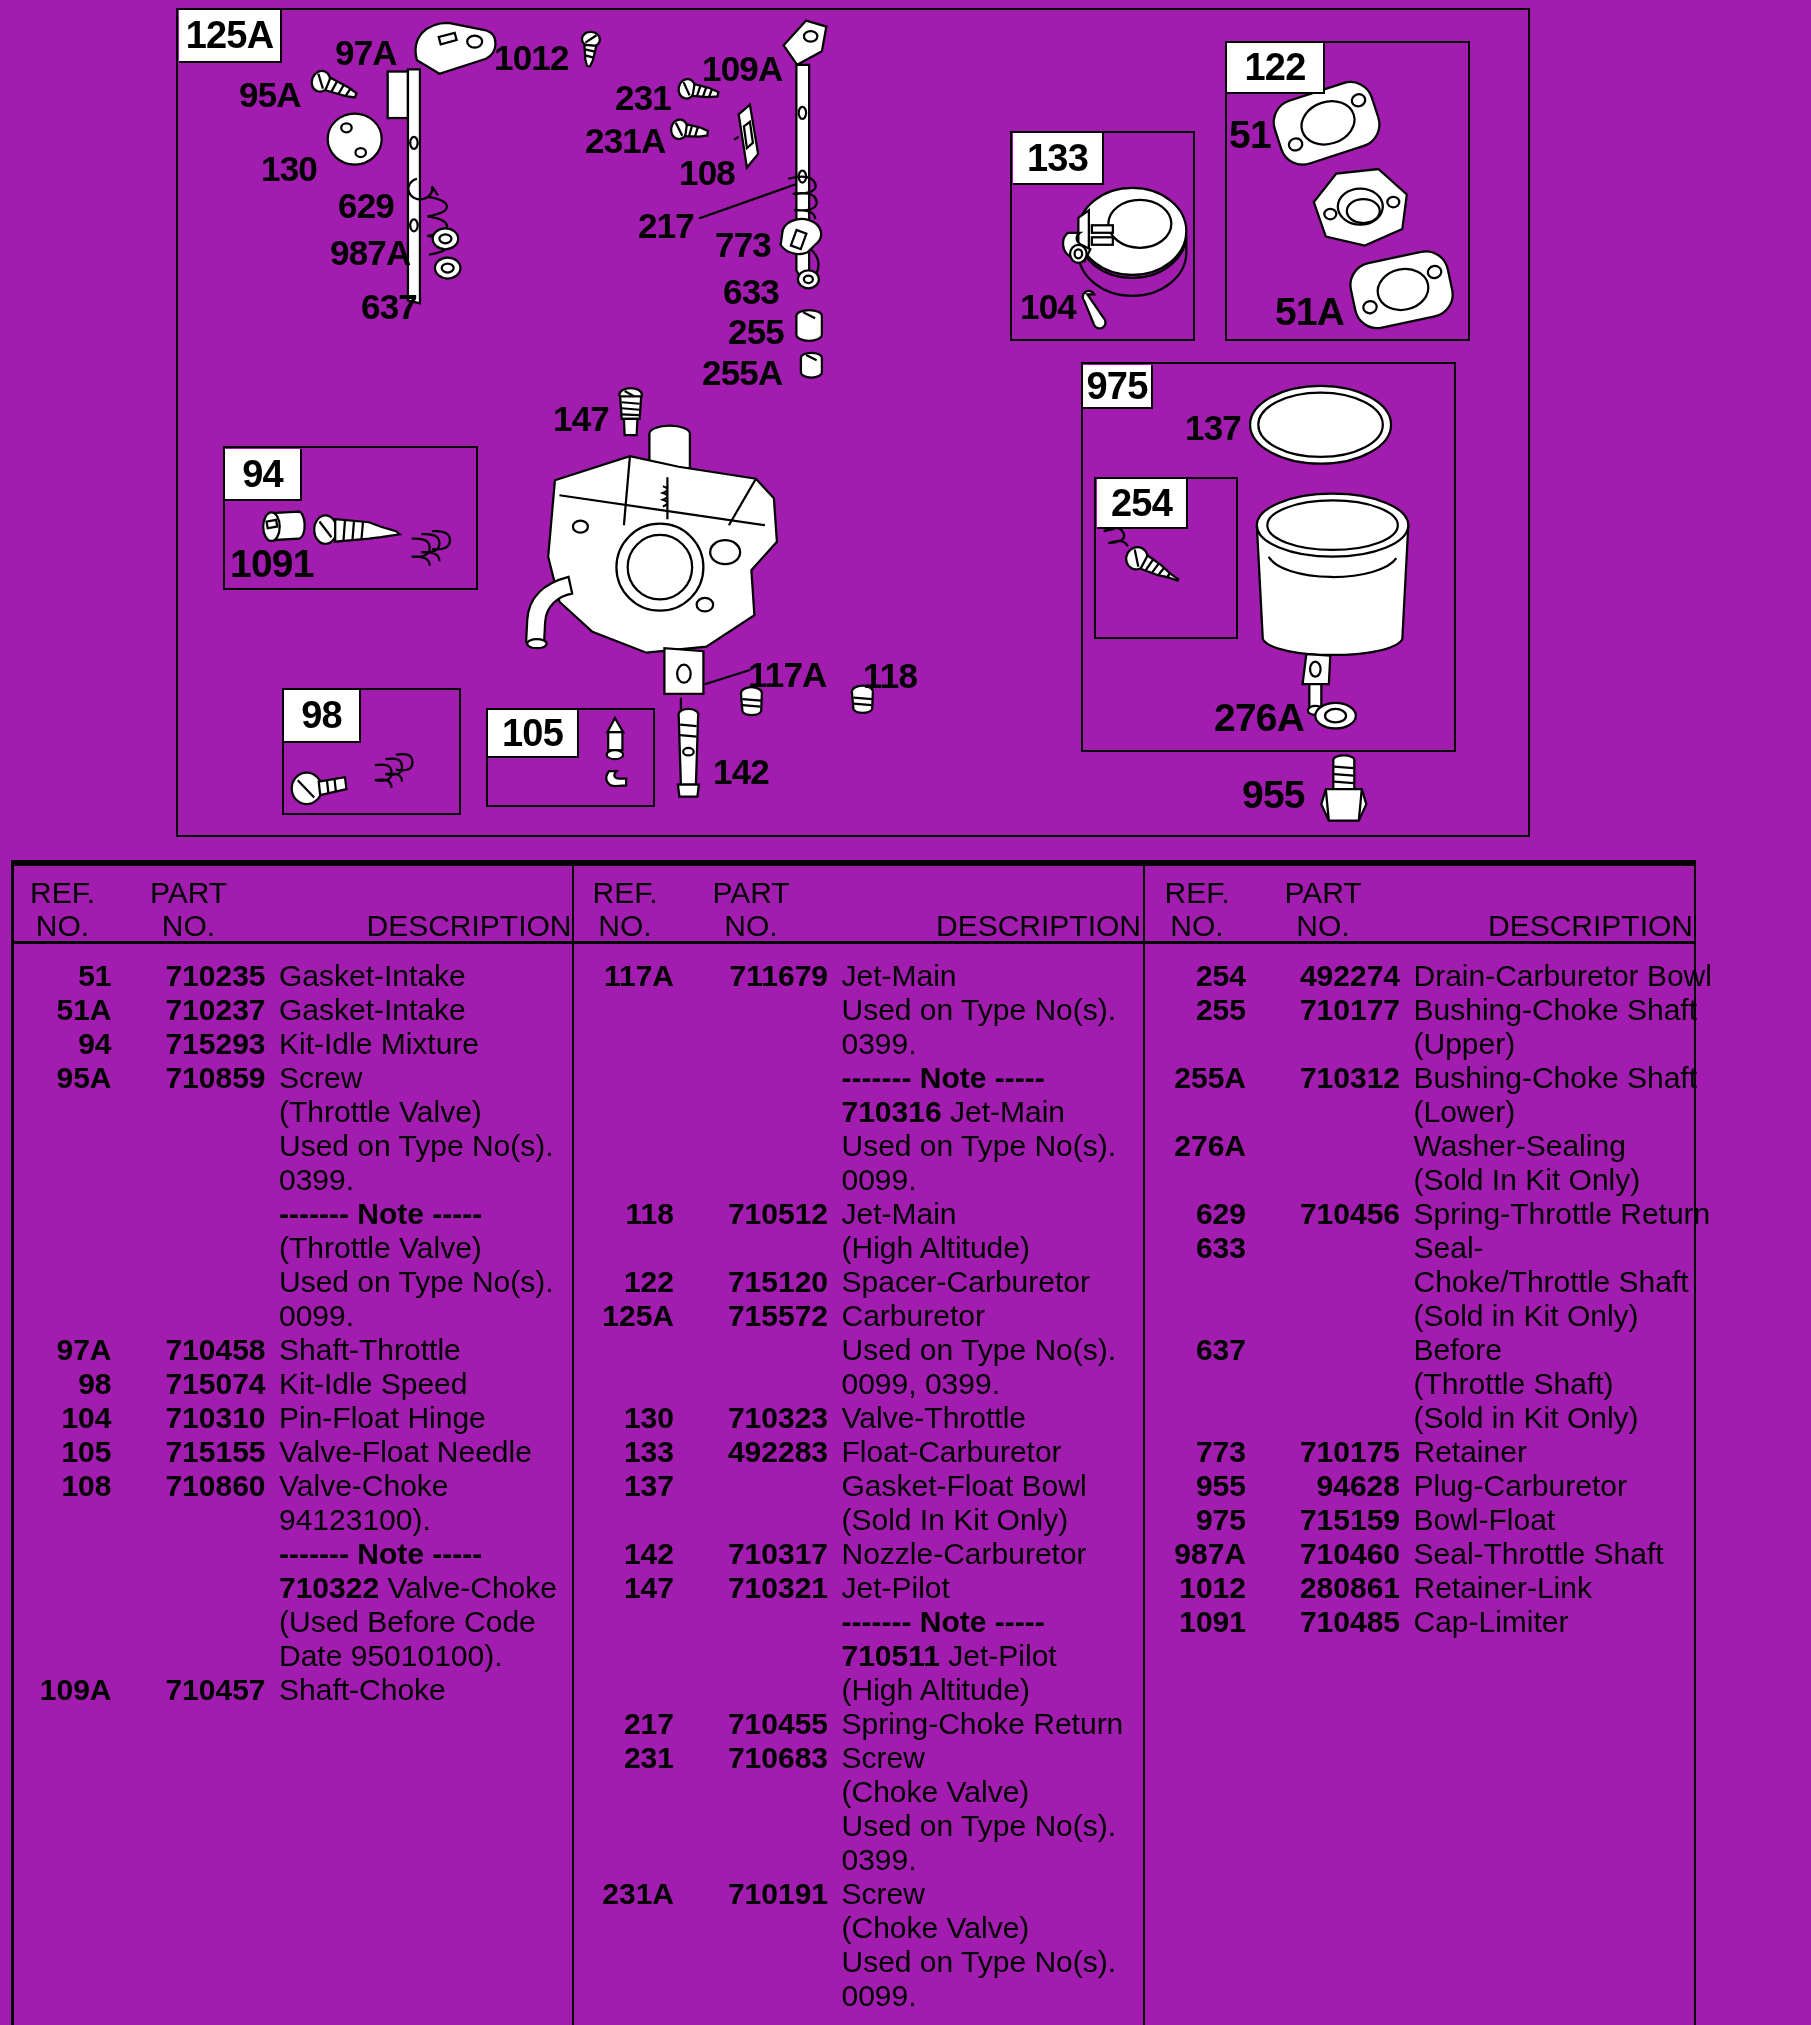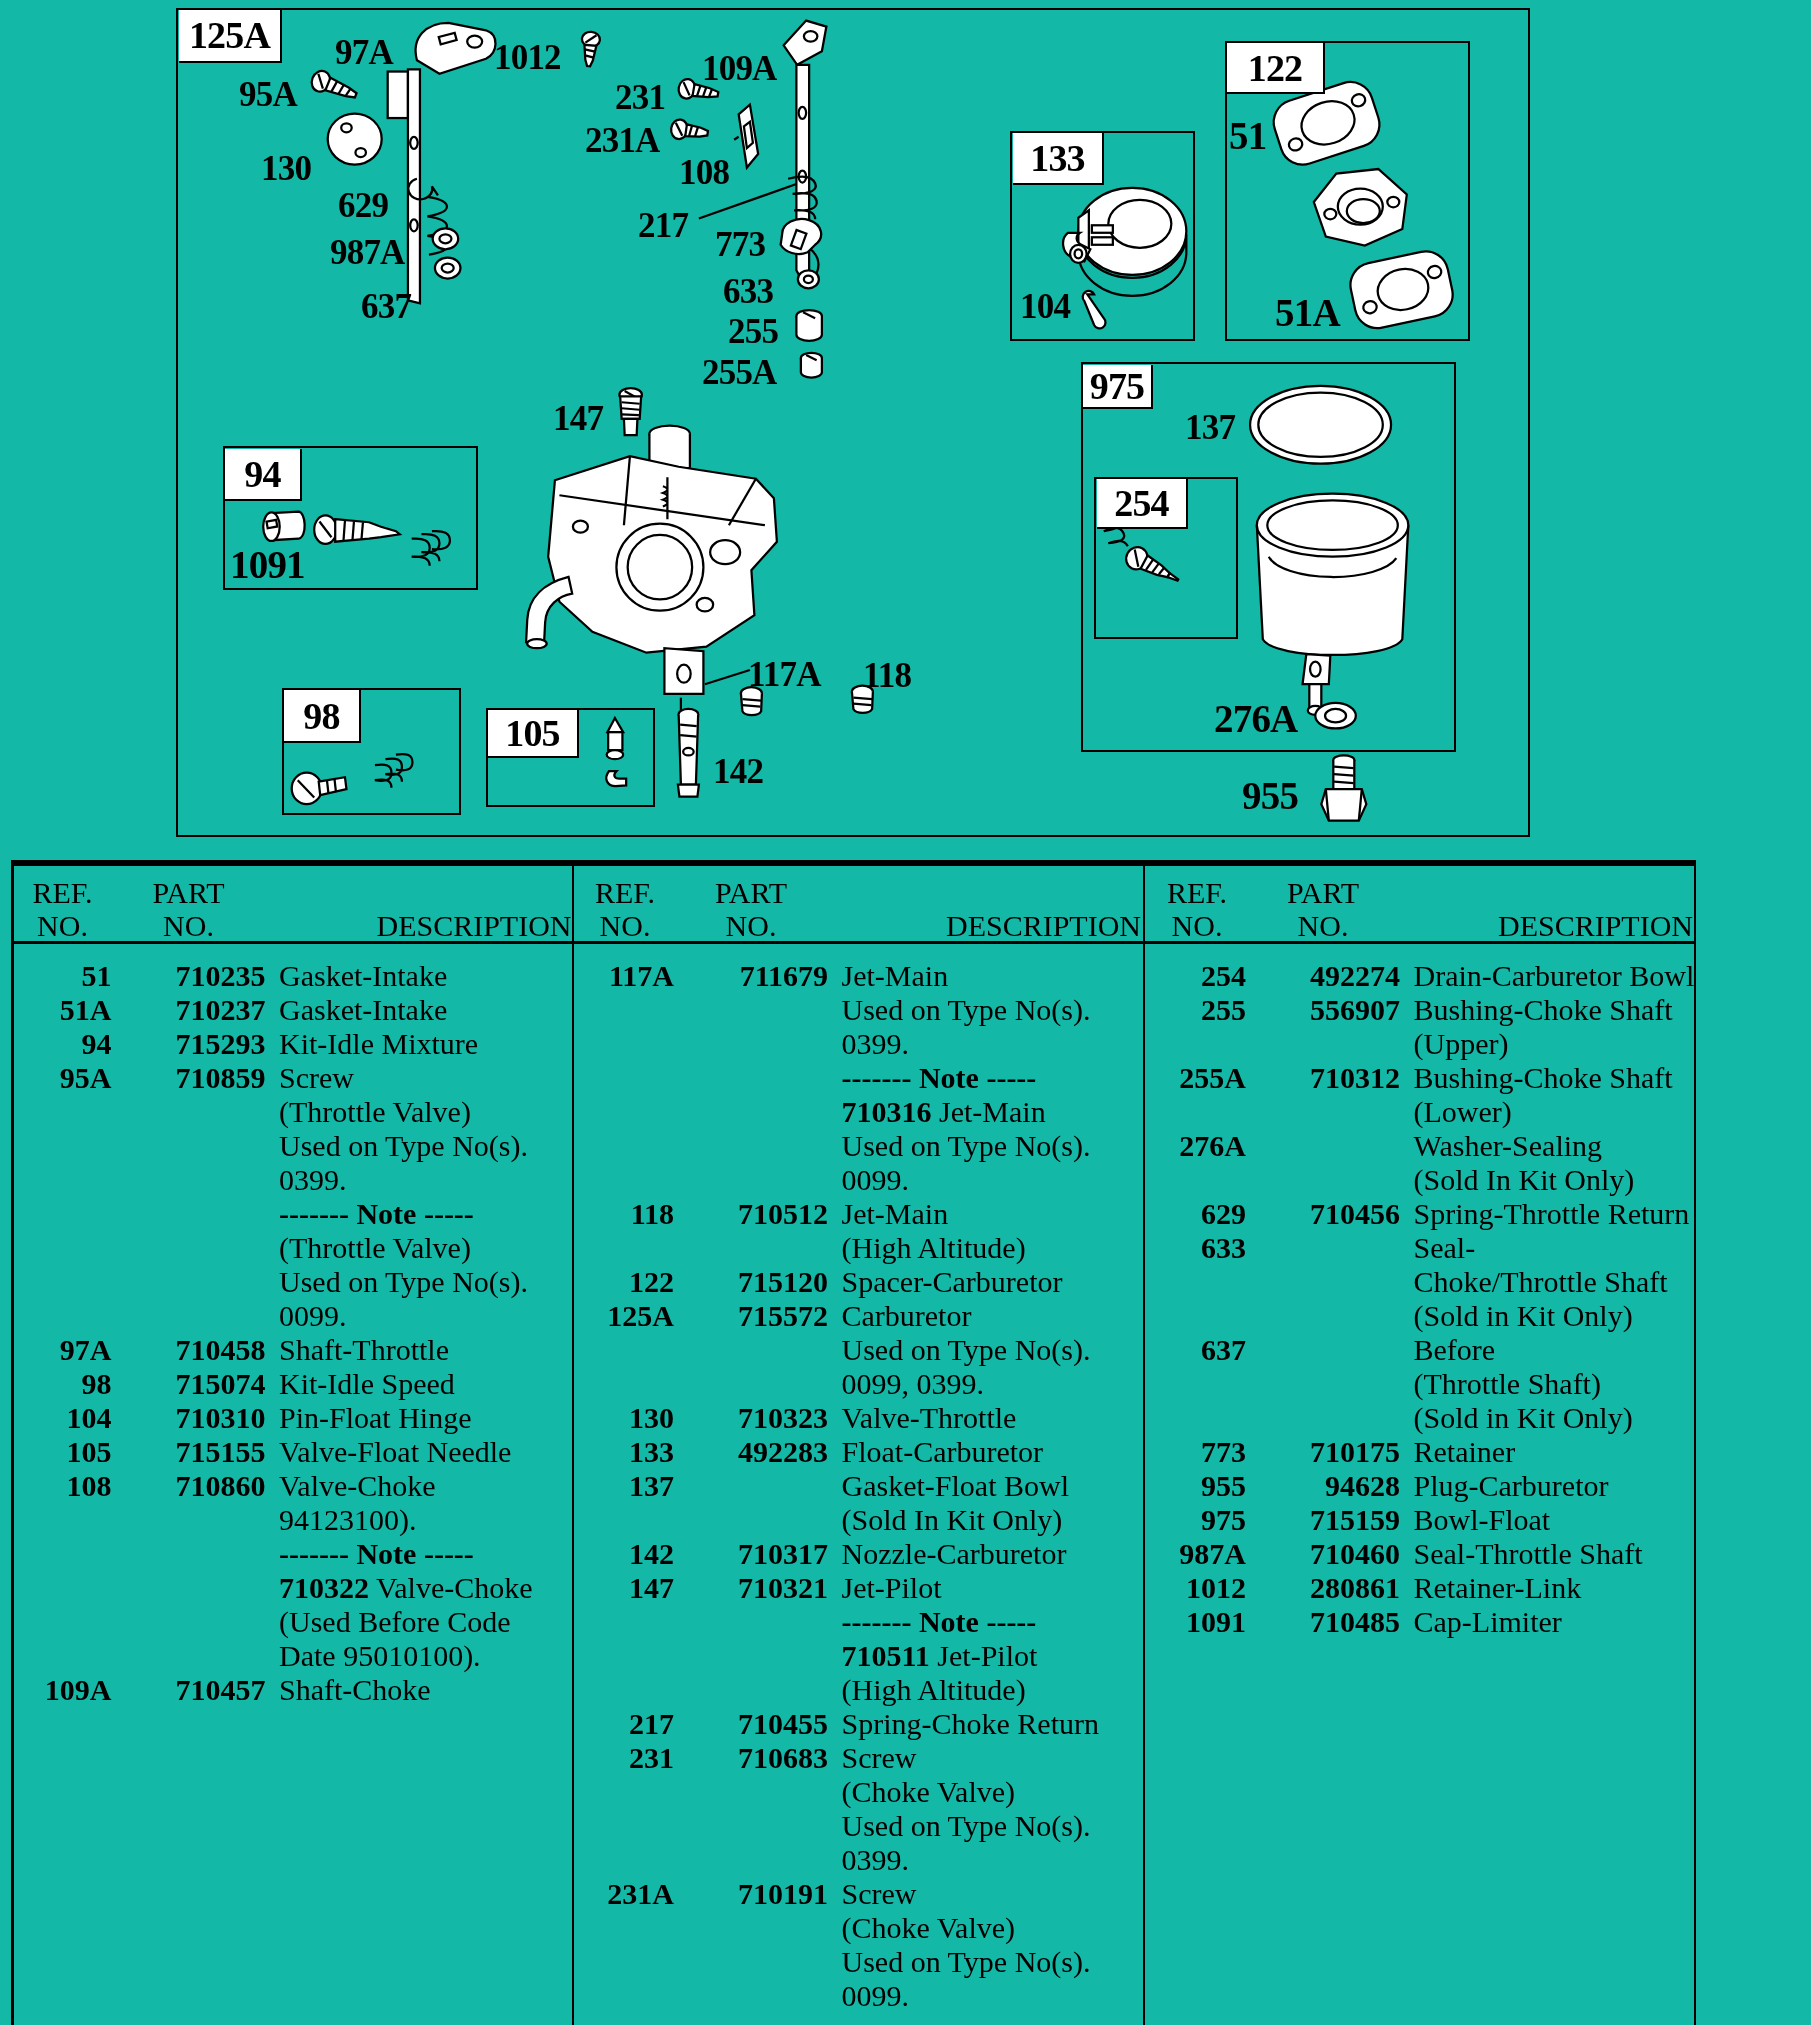--- a/index.html
+++ b/index.html
@@ -1,17 +1,17 @@
 <!DOCTYPE html>
 <html style="font-size:12px"><head>
 <meta charset="utf-8">
 <style>
   html,body{margin:0;padding:0;background:#fff;}
-  #stage{position:relative;width:1811px;height:2025px;background:#14b8a6;overflow:hidden;
-         font-family:Liberation Serif, serif;color:#000;}
+  #stage{position:relative;width:1811px;height:2025px;background:#a21caf;overflow:hidden;
+         font-family:Liberation Sans, sans-serif;color:#000;}
   
   .dbox{position:absolute;border:2.3px solid #000;background:transparent;}
   .tab{position:absolute;border-right:2.3px solid #000;border-bottom:2.3px solid #000;
        background:#fff;display:flex;align-items:center;justify-content:center;
        font-weight:bold;font-size:38px;letter-spacing:-0.8px;}
   .lbl{position:absolute;font-weight:bold;font-size:35px;white-space:nowrap;letter-spacing:-0.8px;}
   .lbl.big{font-size:39px;}
   svg{position:absolute;left:0;top:0;}
   .ln{stroke:#000;stroke-width:3;fill:none;}
   .fw{stroke:#000;stroke-width:3;fill:#fff;}
@@ -654,21 +654,21 @@
       </div>
     </div>
   <div class="tcol" id="tcol2" style="left:1148px;top:959px;width:545px;">
       <div class="trow">
         <span class="cref">254</span>
         <span class="cpart">492274</span>
         <span class="cdesc">Drain-Carburetor Bowl</span>
       </div>
       <div class="trow">
         <span class="cref">255</span>
-        <span class="cpart">556907</span>
+        <span class="cpart">710177</span>
         <span class="cdesc">Bushing-Choke Shaft</span>
       </div>
       <div class="trow">
         <span class="cref"></span>
         <span class="cpart"></span>
         <span class="cdesc">(Upper)</span>
       </div>
       <div class="trow">
         <span class="cref">255A</span>
         <span class="cpart">710312</span>

